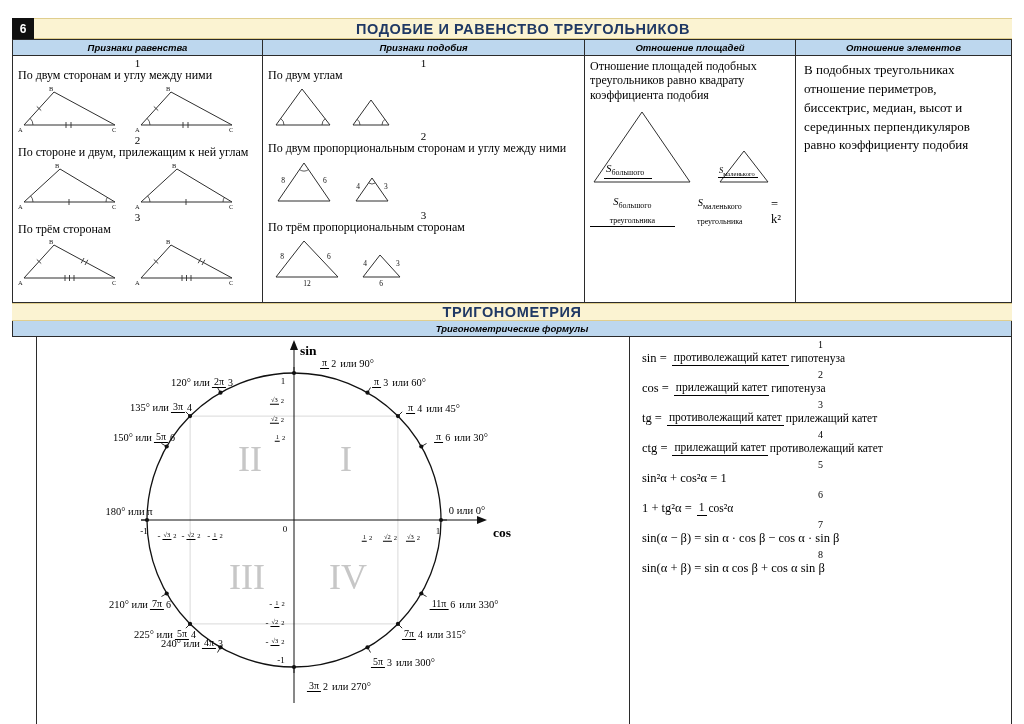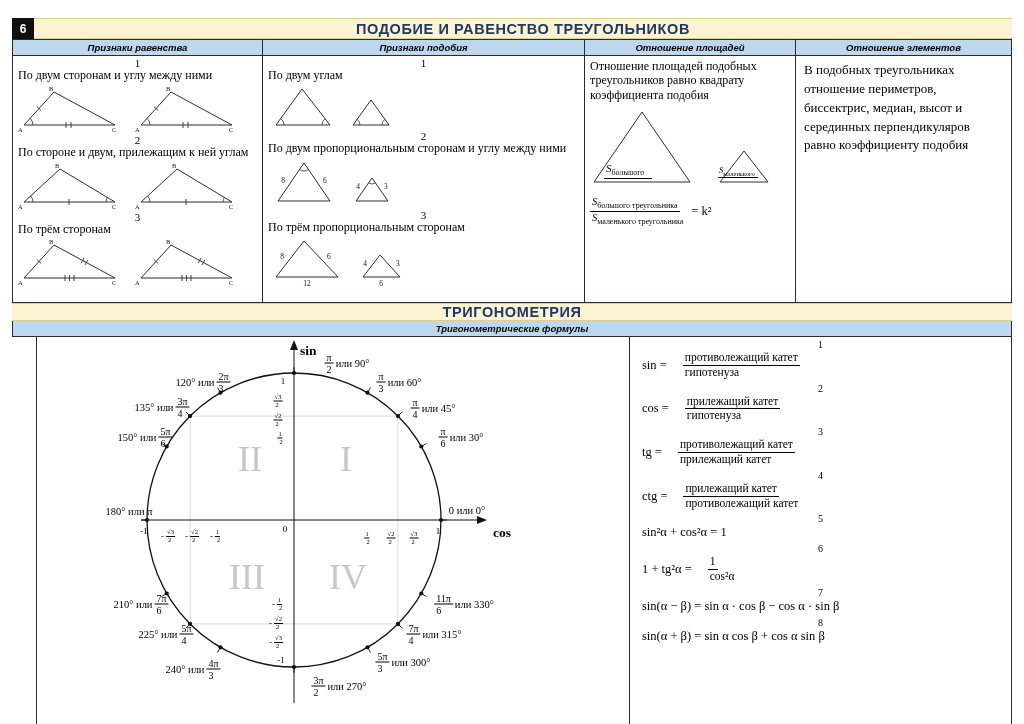--- a/index.html
+++ b/index.html
@@ -39,40 +39,40 @@
   .s-label-big{position:absolute;left:14px;top:56px;font-size:11px;border-bottom:1.4px solid #000;padding:0 8px 1px 2px;}
   .s-label-big sub{font-size:8px;}
   .s-label-small{position:absolute;left:128px;top:59px;font-size:8.5px;border-bottom:1px solid #000;padding:0 3px 0 1px;}
   .s-label-small sub{font-size:6.5px;}
   .area-formula{display:flex;align-items:center;gap:6px;margin-top:8px;font-size:12.5px;}
   .area-frac{font-size:10.5px;}
   .area-frac sub{font-size:8px;}
   .elements-text{font-size:13px;line-height:1.45;padding:4px 3px;}
 
   
-  .frac{display:inline-flex;flex-direction:column;align-items:flex-start;line-height:1.1;vertical-align:middle;}
+  .frac{display:inline-flex;flex-direction:row;align-items:flex-end;line-height:1.1;vertical-align:middle;}
   .frac .n{border-bottom:1px solid #000;padding:0 2px;display:block;text-align:center;}
   .frac .d{padding:0 2px;display:block;text-align:center;}
   .lblwrap{display:inline-flex;align-items:center;gap:2px;}
 
   
   .t2-head{display:flex;background:#BDD7EE;border:1px solid #2b2b2b;border-top:none;}
   .t2-body{display:flex;border:1px solid #2b2b2b;border-top:none;height:420px;margin-left:24px;}
   .circle-panel{width:593px;position:relative;border-right:1px solid #2b2b2b;overflow:hidden;}
   .formulas-panel{flex:1;padding:2px 10px 0 10px;overflow:hidden;}
   .angle-label{position:absolute;transform:translate(-50%,-50%);font-size:10.5px;white-space:nowrap;}
   .angle-label .frac{font-size:10px;}
   .tick-label{position:absolute;transform:translate(-50%,-50%);font-size:9px;white-space:nowrap;}
   .tick-label .frac{font-size:6.5px;line-height:1;}
   .tick-label .frac .n{border-bottom-width:.7px;padding:0 1px;}
   .quad{position:absolute;transform:translate(-50%,-50%);font-size:36px;color:#c7c7c7;font-family:"Liberation Serif",serif;}
   .axis-name{position:absolute;font-weight:bold;font-size:13.5px;}
   .f-block{margin-bottom:3px;}
   .f-num{text-align:center;font-size:10px;line-height:12px;}
-  .f-line{font-size:12.5px;display:flex;align-items:center;gap:16px;margin-left:2px;}
+  .f-line{font-size:12.5px;display:flex;align-items:center;gap:5px;margin-left:2px;}
   .f-line .frac{font-size:11.5px;line-height:1.2;}
 </style>
 </head>
 <body>
 
 <div class="sheet">
 
   <div class="header-row">
     <div class="page-num">6</div>
     <div class="main-title">ПОДОБИЕ И РАВЕНСТВО ТРЕУГОЛЬНИКОВ</div>
@@ -334,21 +334,21 @@
               <span class="frac">
                 <span class="n">7π</span>
                 <span class="d">6</span>
               </span>
             </span></div><div class="angle-label" style="left: 129px; top: 297px;"><span class="lblwrap">
               <span>225° или </span>
               <span class="frac">
                 <span class="n">5π</span>
                 <span class="d">4</span>
               </span>
-            </span></div><div class="angle-label" style="left: 156px; top: 332px;"><span class="lblwrap">
+            </span></div><div class="angle-label" style="left: 156px; top: 306px;"><span class="lblwrap">
               <span>240° или </span>
               <span class="frac">
                 <span class="n">4π</span>
                 <span class="d">3</span>
               </span>
             </span></div><div class="angle-label" style="left: 302px; top: 349px;"><span class="lblwrap">
               <span class="frac">
                 <span class="n">3π</span>
                 <span class="d">2</span>
               </span>

